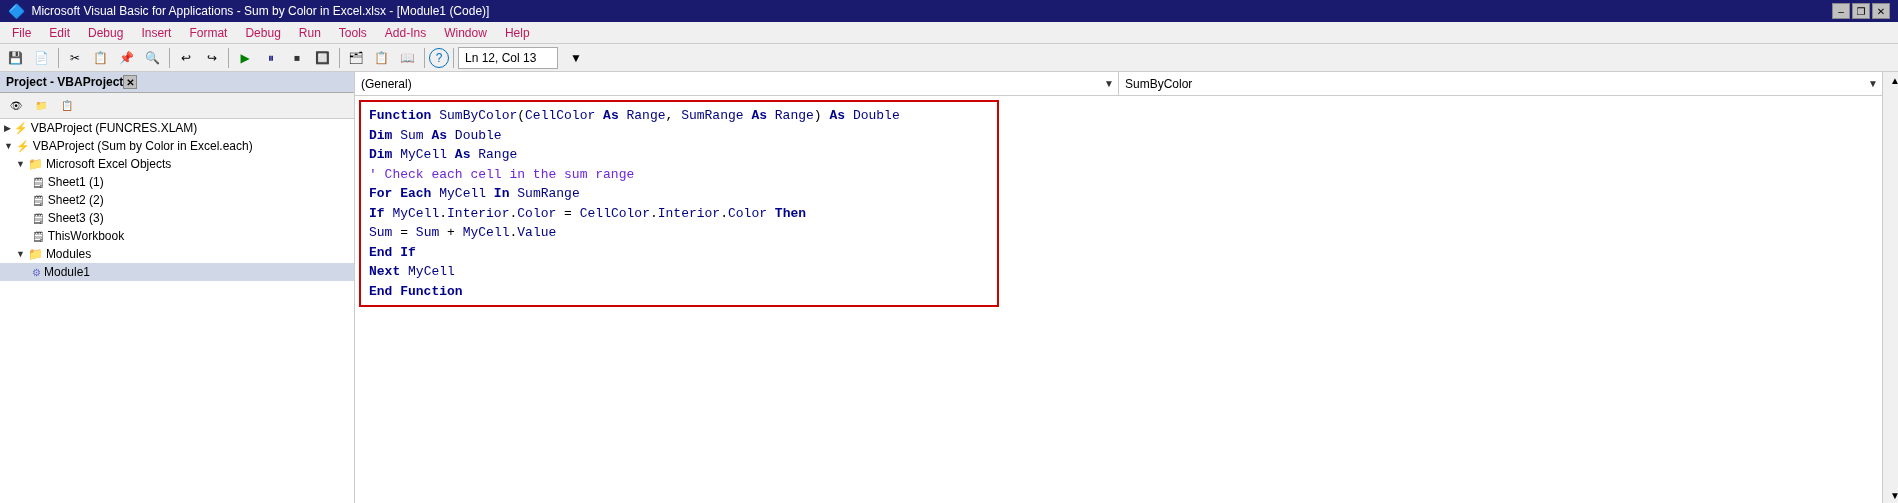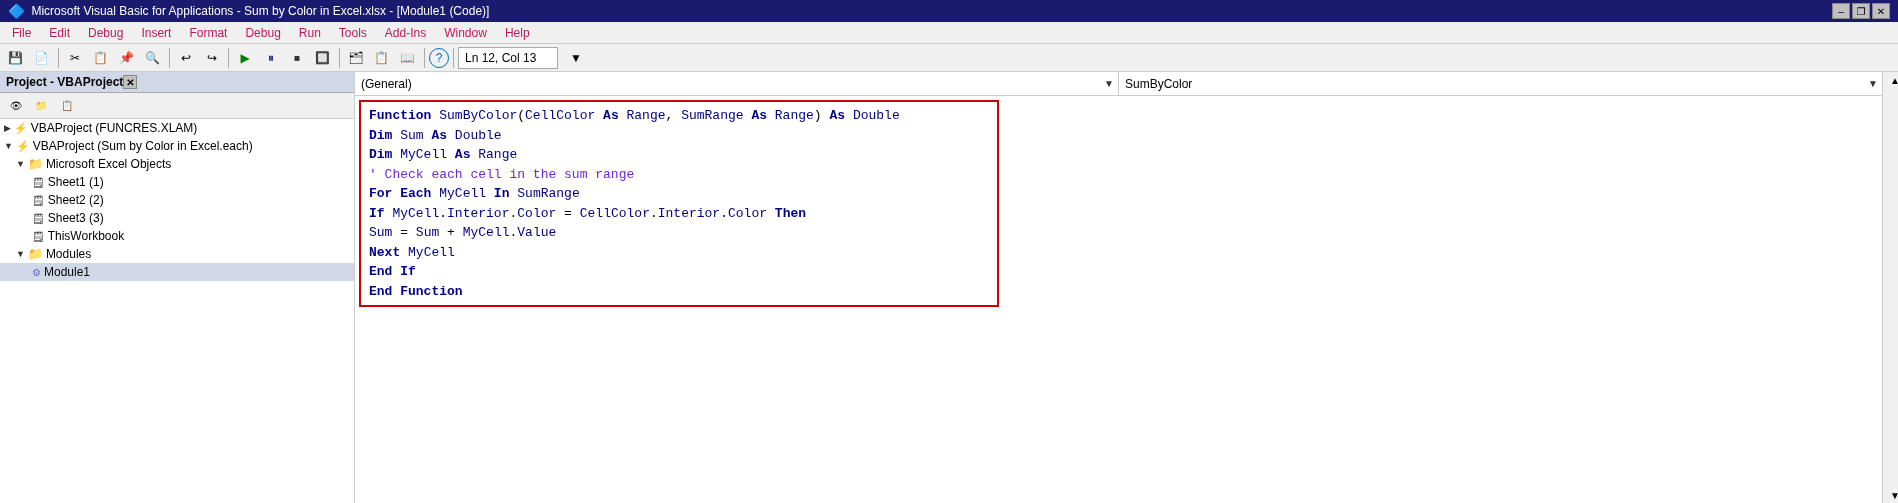--- a/index.html
+++ b/index.html
@@ -388,22 +388,22 @@
 
     <div id="code-area">
       <div id="code-box">
         <span class="code-line"><span class="kw">Function</span> <span class="id">SumByColor</span><span class="pn">(</span><span class="id">CellColor</span> <span class="kw">As</span> <span class="vt">Range</span><span class="pn">,</span> <span class="id">SumRange</span> <span class="kw">As</span> <span class="vt">Range</span><span class="pn">)</span> <span class="kw">As</span> <span class="vt">Double</span></span>
         <span class="code-line"><span class="kw">Dim</span> <span class="id">Sum</span> <span class="kw">As</span> <span class="vt">Double</span></span>
         <span class="code-line"><span class="kw">Dim</span> <span class="id">MyCell</span> <span class="kw">As</span> <span class="vt">Range</span></span>
         <span class="code-line"><span class="cm">' Check each cell in the sum range</span></span>
         <span class="code-line"><span class="kw">For Each</span> <span class="id">MyCell</span> <span class="kw">In</span> <span class="id">SumRange</span></span>
         <span class="code-line"><span class="kw">If</span> <span class="id">MyCell</span><span class="pn">.</span><span class="id">Interior</span><span class="pn">.</span><span class="id">Color</span> <span class="eq">=</span> <span class="id">CellColor</span><span class="pn">.</span><span class="id">Interior</span><span class="pn">.</span><span class="id">Color</span> <span class="kw">Then</span></span>
         <span class="code-line"><span class="id">Sum</span> <span class="eq">=</span> <span class="id">Sum</span> <span class="eq">+</span> <span class="id">MyCell</span><span class="pn">.</span><span class="id">Value</span></span>
+        <span class="code-line"><span class="kw">End If</span></span>
         <span class="code-line"><span class="kw">Next</span> <span class="id">MyCell</span></span>
-        <span class="code-line"><span class="kw">End If</span></span>
         <span class="code-line"><span class="kw">End Function</span></span>
       </div>
     </div>
   </div>
 
   <div id="right-scrollbar">
     <div class="toolbar-btn" style="font-size:10px; height:16px;">▲</div>
     <div style="flex:1;"></div>
     <div class="toolbar-btn" style="font-size:10px; height:16px;">▼</div>
   </div>

